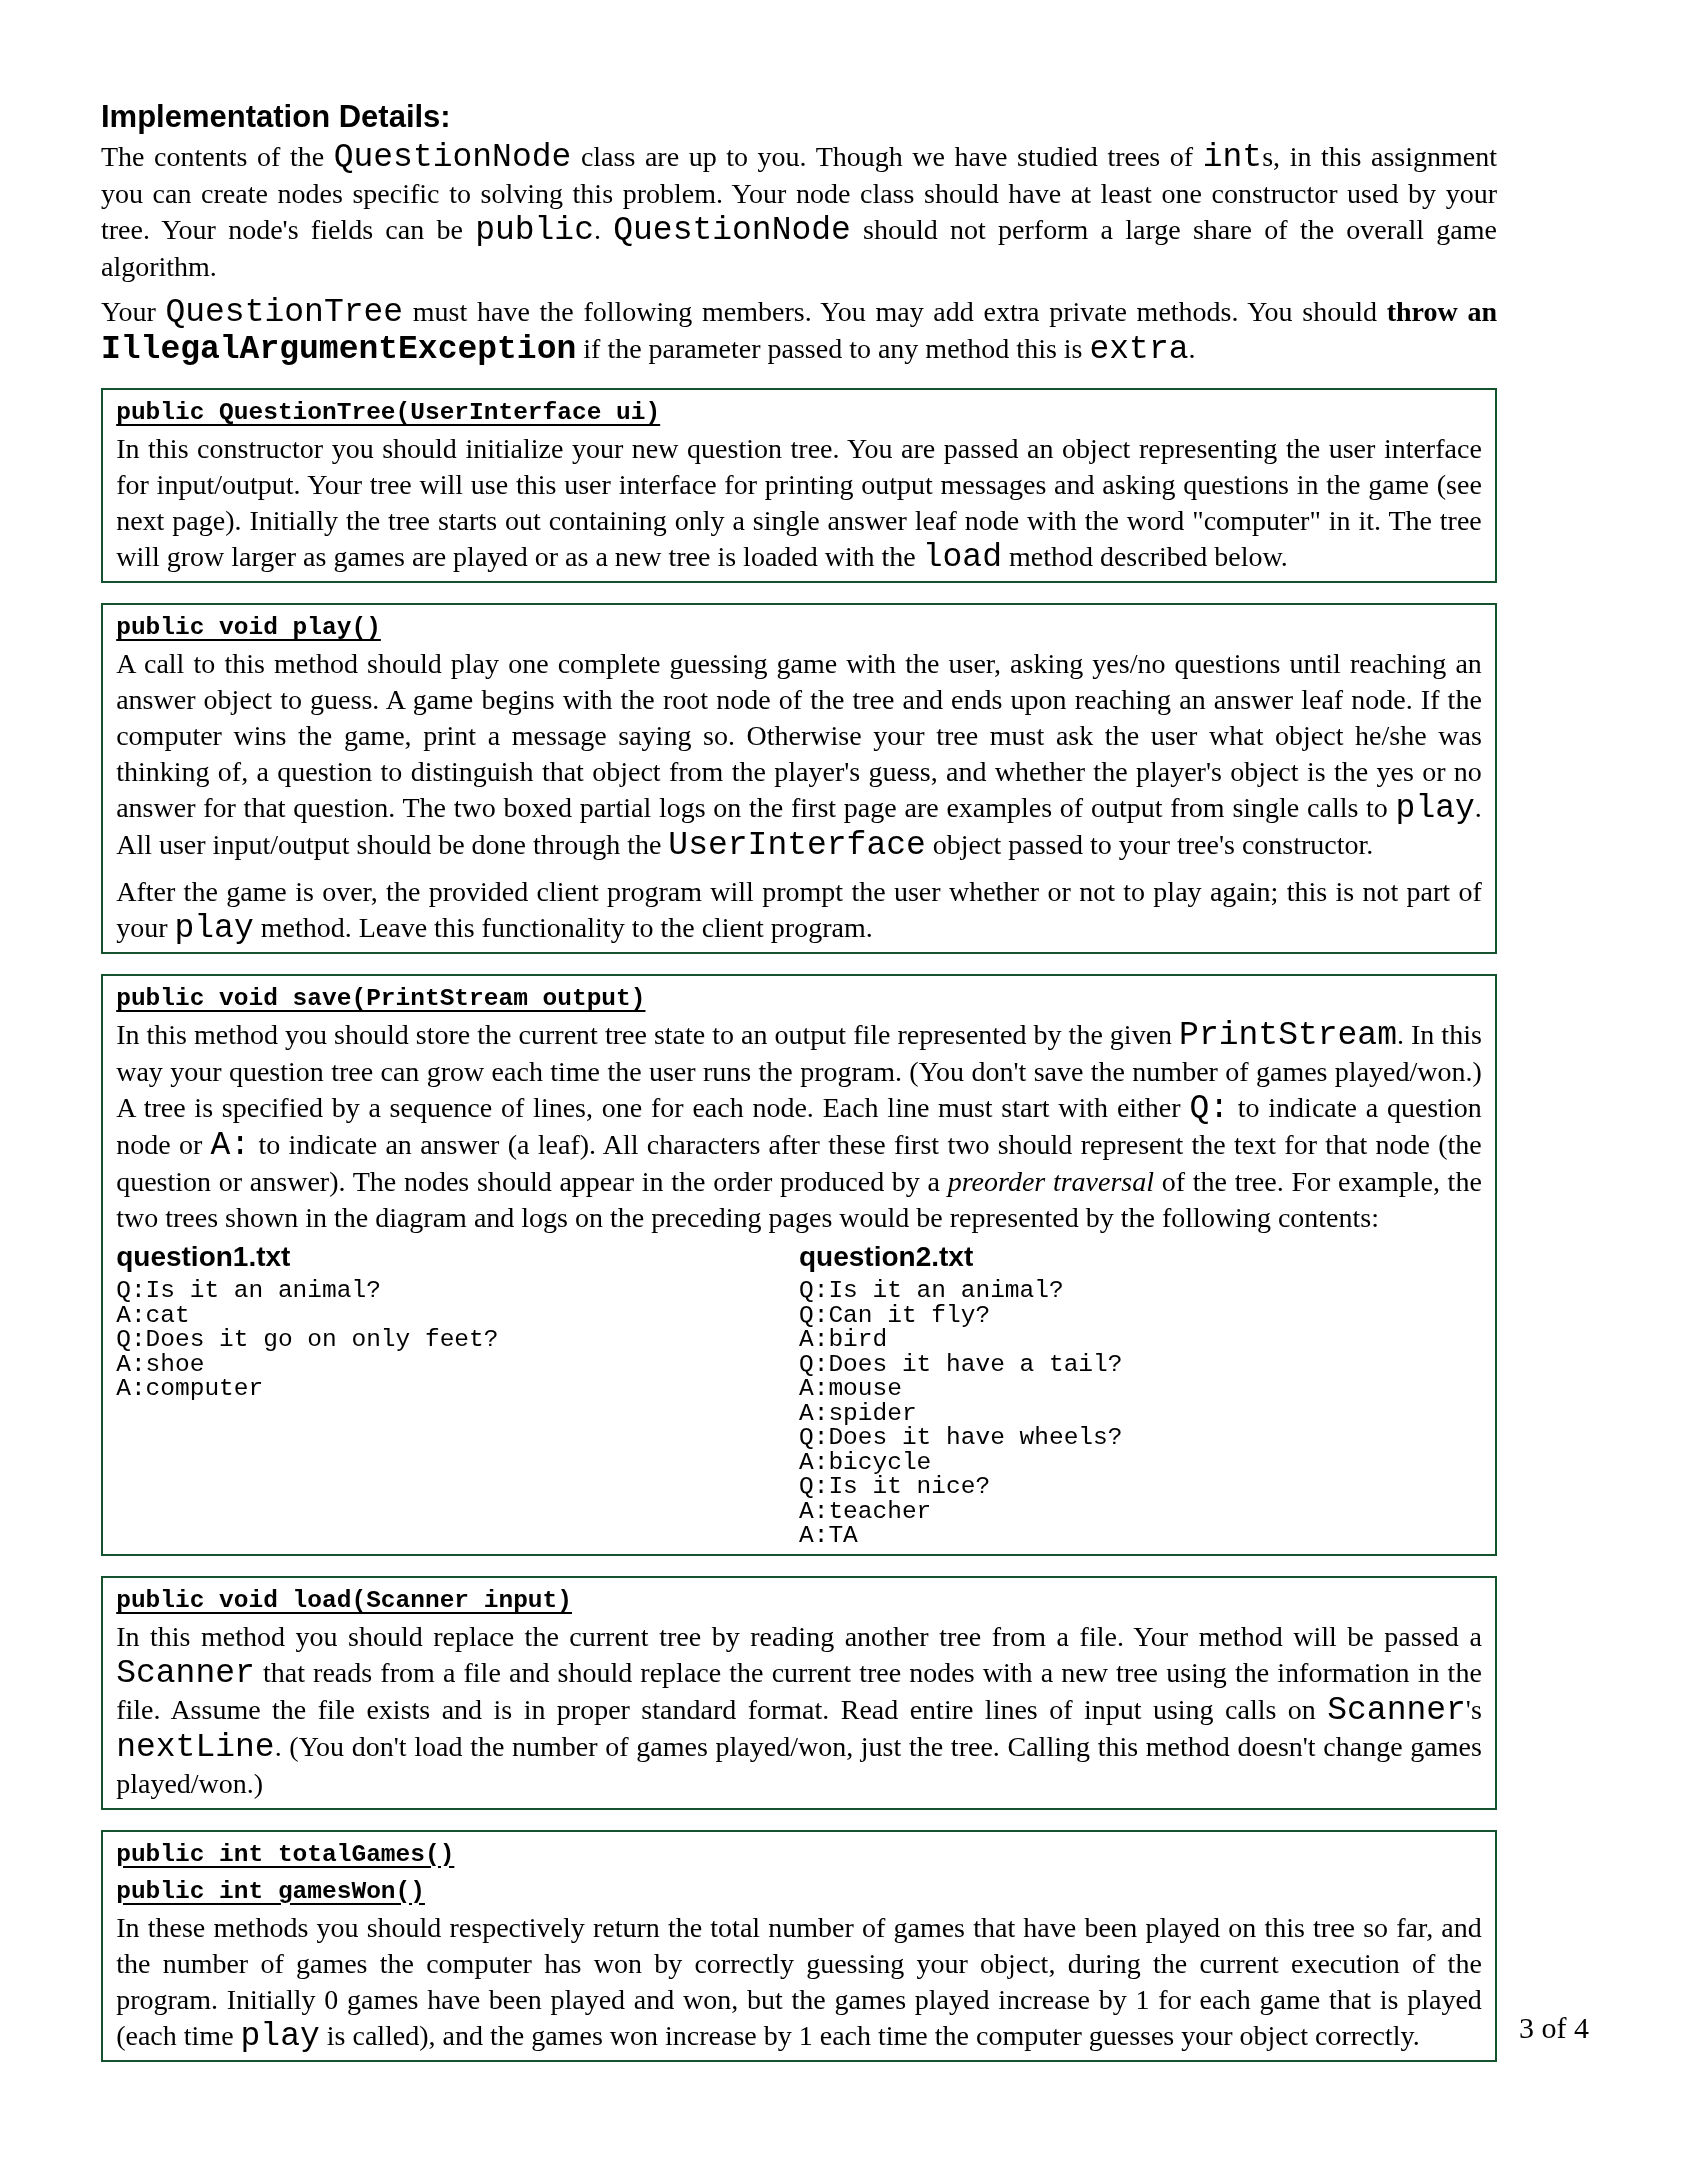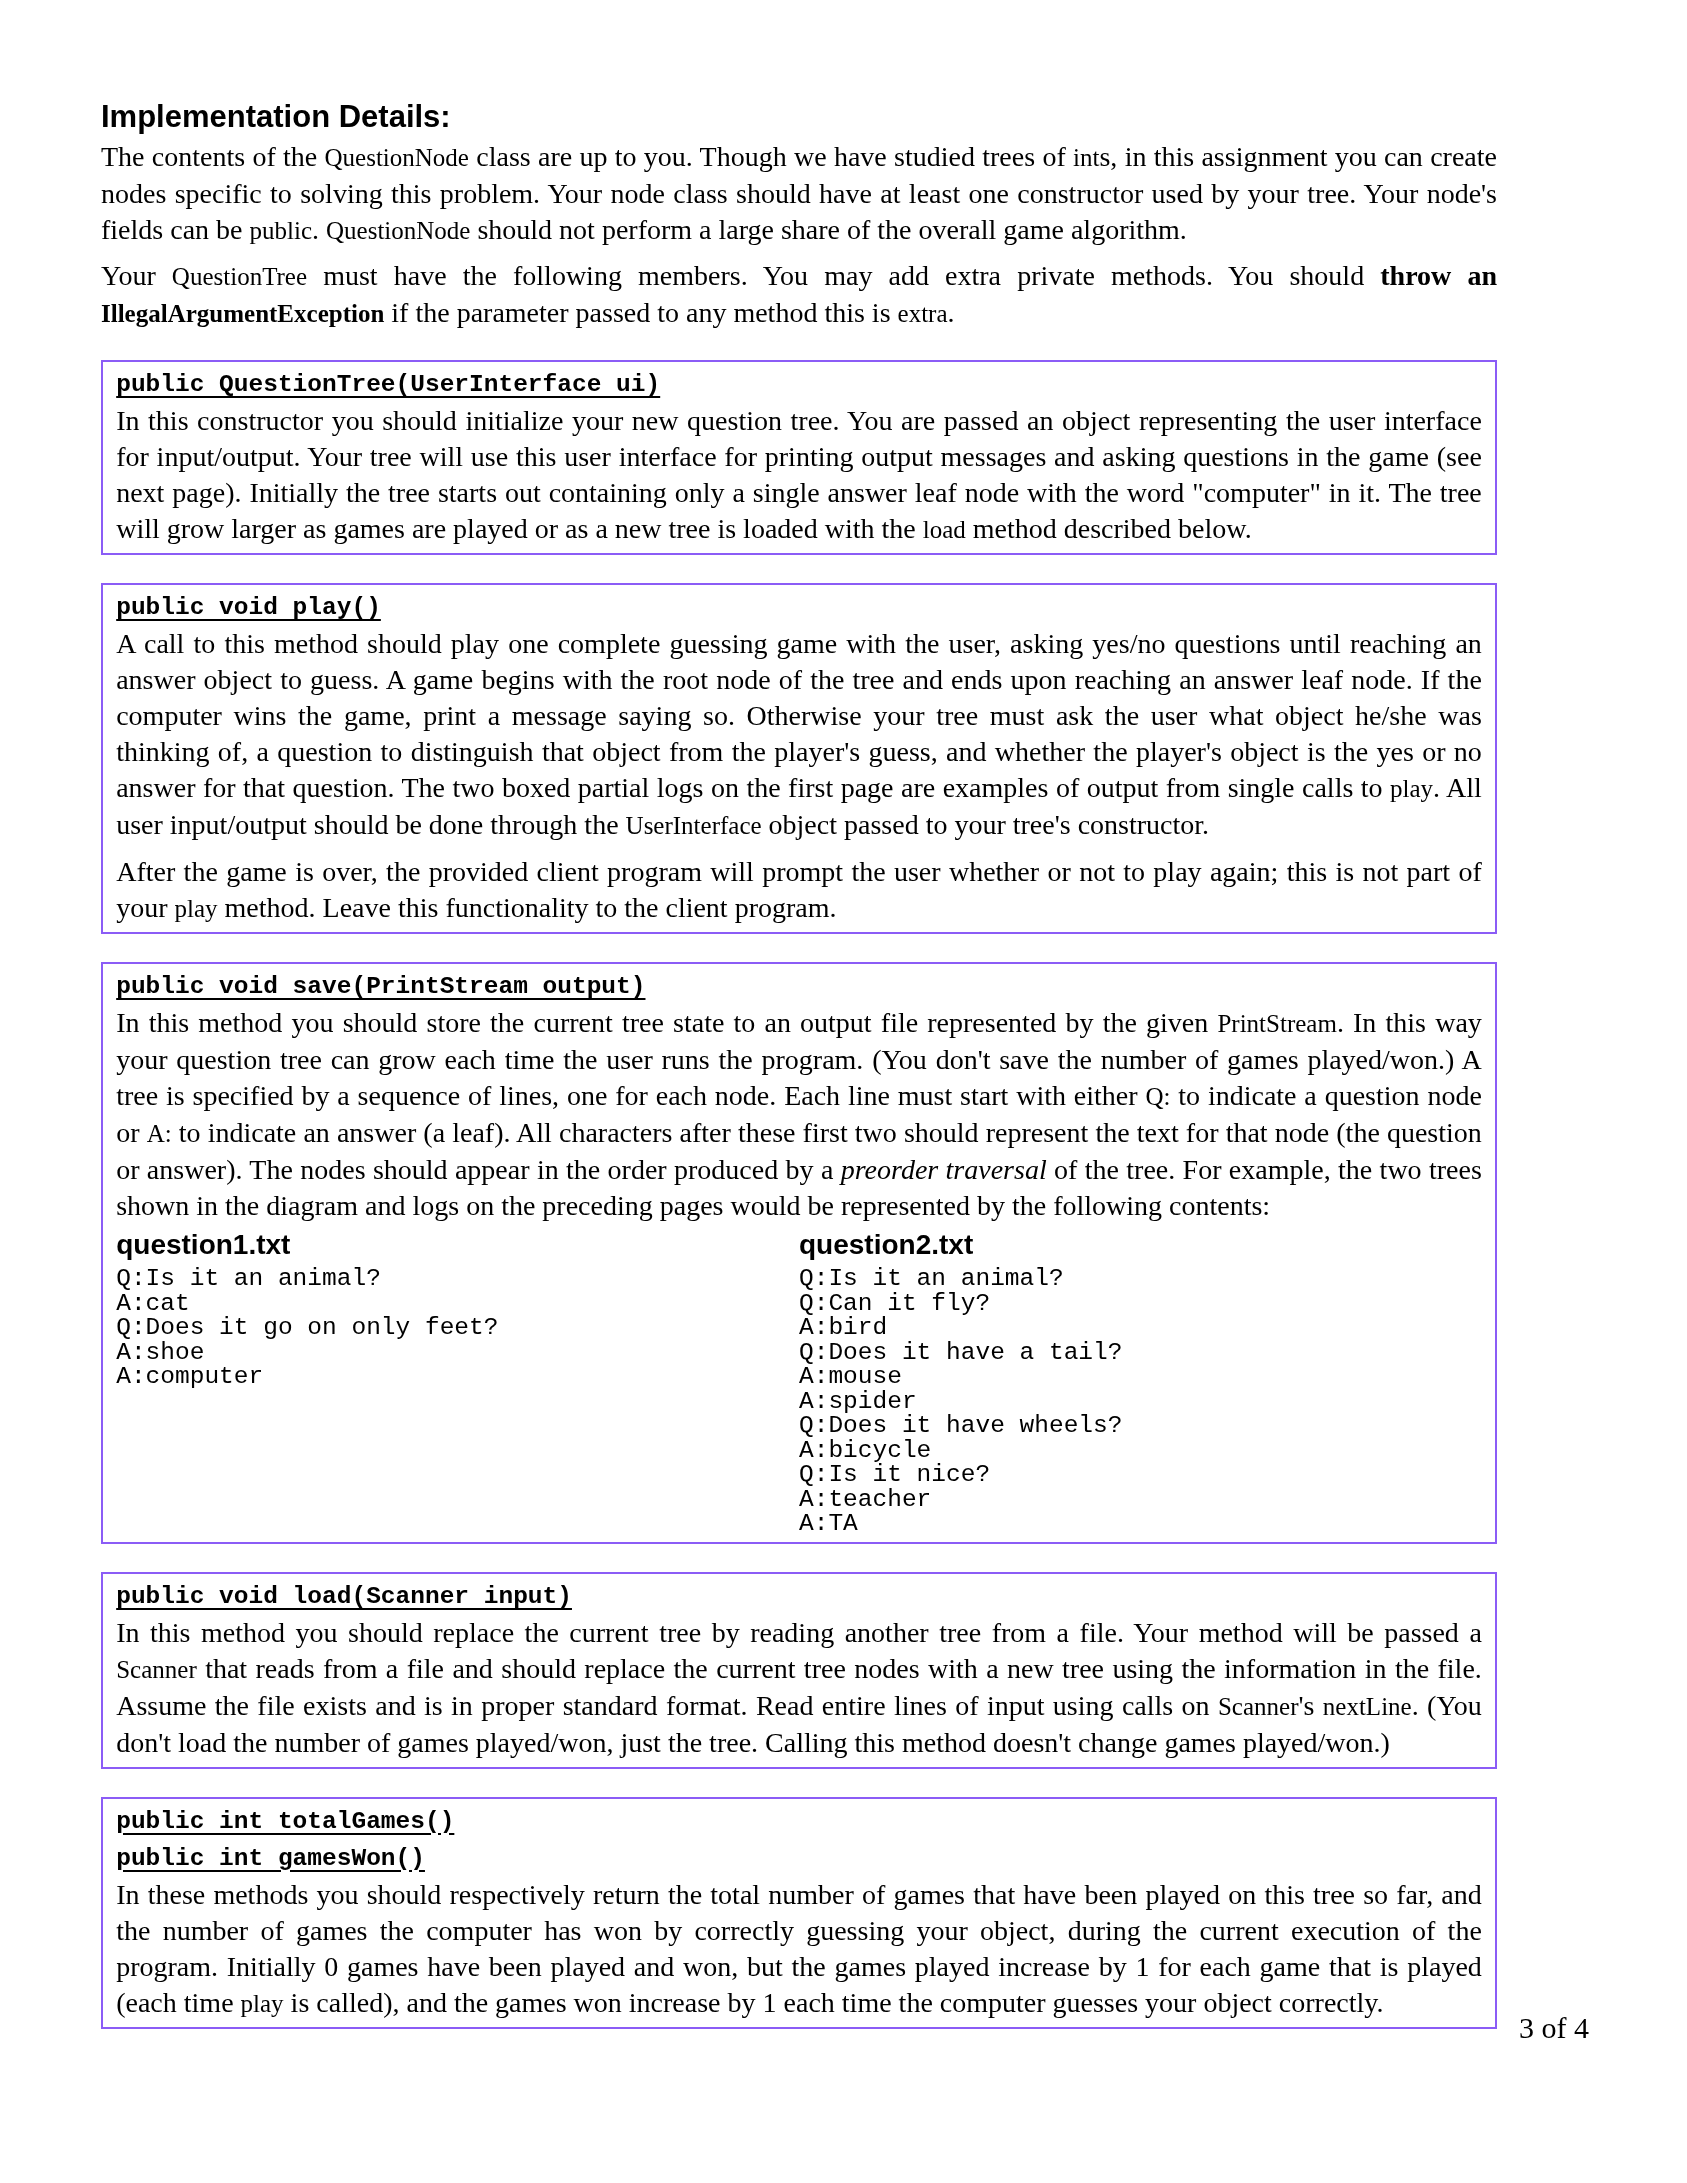--- a/index.html
+++ b/index.html
@@ -1,23 +1,23 @@
 <!DOCTYPE html>
 <html style="font-size:10.6px"><head>
 <meta charset="utf-8">
 <style>
   html, body { margin: 0; padding: 0; background: #ffffff; }
   body { width: 1687px; height: 2183px; position: relative; color: #000; font-family: "Liberation Serif", serif; }
   .page { position: absolute; left: 101px; top: 99px; width: 1396px; }
   h1 { font-family: "Liberation Sans", sans-serif; font-weight: bold; font-size: 31px; margin: 0 0 4px 0; line-height: 1.15; }
   p { font-size: 28px; line-height: 36px; margin: 0; text-align: justify; }
   p + p { margin-top: 9.3px; }
-  code, .mono { font-family: Liberation Serif, serif; font-size: 25px; }
+  code, .mono { font-family: Liberation Mono, monospace; font-size: 33px; }
   .bold { font-weight: bold; }
-  .box { border: 2px solid #8b5cf6; padding: 4px 13.2px 5.3px 13.2px; margin-top: 28px; }
+  .box { border: 2px solid #14532d; padding: 4px 13.2px 5.3px 13.2px; margin-top: 20px; }
   .sig { font-family: "Liberation Mono", monospace; font-weight: bold; font-size: 24.5px; text-decoration: underline; text-decoration-thickness: 2px; text-underline-offset: 5.3px; display: inline-block; line-height: 37px; }
   .sigs .sig { display: block; width: max-content; }
   .files { display: flex; margin-top: 2.6px; }
   .file { flex: 1; }
   .file + .file { padding-left: 0; }
   .file-title { font-family: "Liberation Sans", sans-serif; font-weight: bold; font-size: 28px; text-decoration-thickness: 2px; text-underline-offset: 4px; line-height: 37px; display: inline-block; }
   .file-lines { font-family: "Liberation Mono", monospace; font-size: 24.5px; line-height: 24.5px; white-space: pre; margin-top: 4px; }
   .pagenum { position: absolute; right: 98px; top: 2011px; font-size: 30px; }
   em { font-style: italic; }
 </style>

